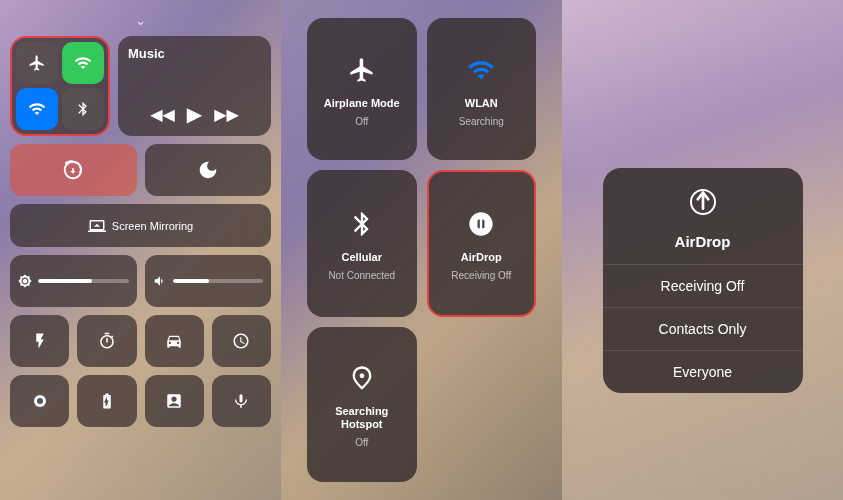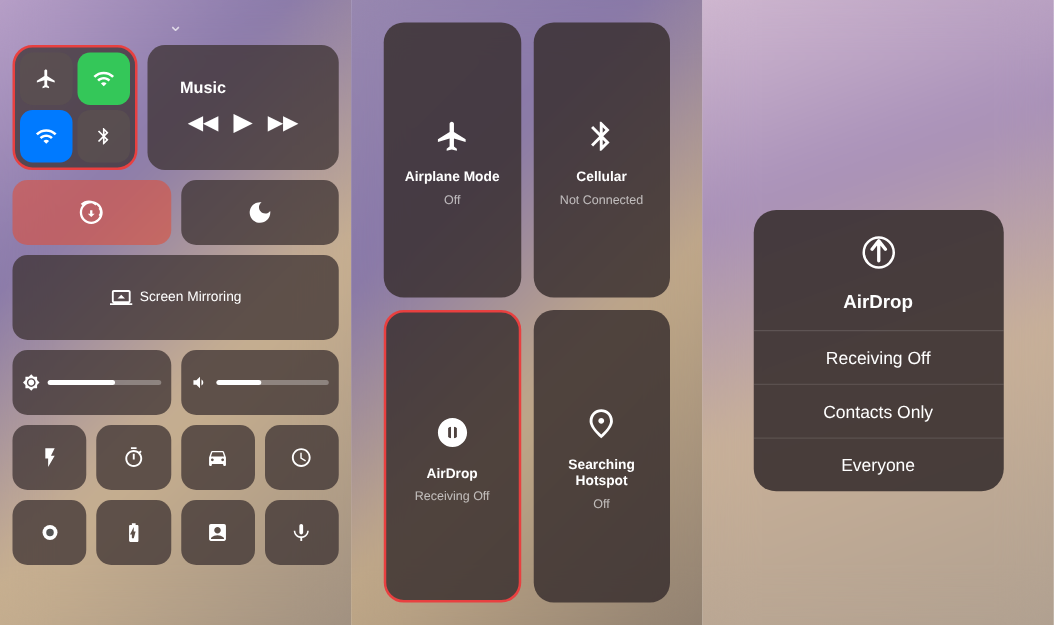--- a/index.html
+++ b/index.html
@@ -87,21 +87,21 @@
     .conn-btn.wifi { background: #007aff; }
     .conn-btn.bluetooth { background: rgba(90,80,80,0.8); }
 
     
     .music-tile {
       flex: 1;
       border-radius: 14px;
       background: rgba(60,50,50,0.75);
       display: flex;
       flex-direction: column;
-      padding: 26px;
+      padding: 10px;
       cursor: pointer;
     }
     .music-title {
       color: white;
       font-size: 13px;
       font-weight: 600;
       margin-bottom: auto;
     }
     .music-controls {
       display: flex;
@@ -126,21 +126,21 @@
       justify-content: center;
       cursor: pointer;
       font-size: 20px;
       color: white;
     }
     .small-tile.rotation { background: rgba(220,80,60,0.6); }
 
     
     .screen-mirror-tile {
       width: 100%;
-      height: 68px;
+      height: 43px;
       border-radius: 12px;
       background: rgba(60,50,50,0.75);
       display: flex;
       align-items: center;
       justify-content: center;
       gap: 6px;
       cursor: pointer;
       color: white;
       font-size: 12px;
     }
@@ -428,20 +428,29 @@
         <div class="mid-tile-icon">
           <svg width="28" height="28" viewBox="0 0 24 24" fill="white">
               <path d="M21 16v-2l-8-5V3.5c0-.83-.67-1.5-1.5-1.5S10 2.67 10 3.5V9l-8 5v2l8-2.5V19l-2 1.5V22l3.5-1 3.5 1v-1.5L13 19v-5.5l8 2.5z"></path>
             </svg>
         </div>
         <div class="mid-tile-label">Airplane Mode</div>
         <div class="mid-tile-sub">Off</div>
       </div>
 
 
+      <div class="mid-tile">
+        <div class="mid-tile-icon icon-blue">
+          <svg width="28" height="28" viewBox="0 0 24 24" fill="#007aff">
+              <path d="M1 9l2 2c4.97-4.97 13.03-4.97 18 0l2-2C16.93 2.93 7.08 2.93 1 9zm8 8l3 3 3-3c-1.65-1.66-4.34-1.66-6 0zm-4-4l2 2c2.76-2.76 7.24-2.76 10 0l2-2C15.14 9.14 8.87 9.14 5 13z"></path>
+            </svg>
+        </div>
+        <div class="mid-tile-label">WLAN</div>
+        <div class="mid-tile-sub">Searching</div>
+      </div>
 
       <div class="mid-tile">
         <div class="mid-tile-icon">
           <svg width="28" height="28" viewBox="0 0 24 24" fill="white">
               <path d="M17.71 7.71L12 2h-1v7.59L6.41 5 5 6.41 10.59 12 5 17.59 6.41 19 11 14.41V22h1l5.71-5.71-4.3-4.29 4.3-4.29zM13 5.83l1.88 1.88L13 9.59V5.83zm1.88 10.46L13 18.17v-3.76l1.88 1.88z"></path>
             </svg>
         </div>
         <div class="mid-tile-label">Cellular</div>
         <div class="mid-tile-sub">Not Connected</div>
       </div>

